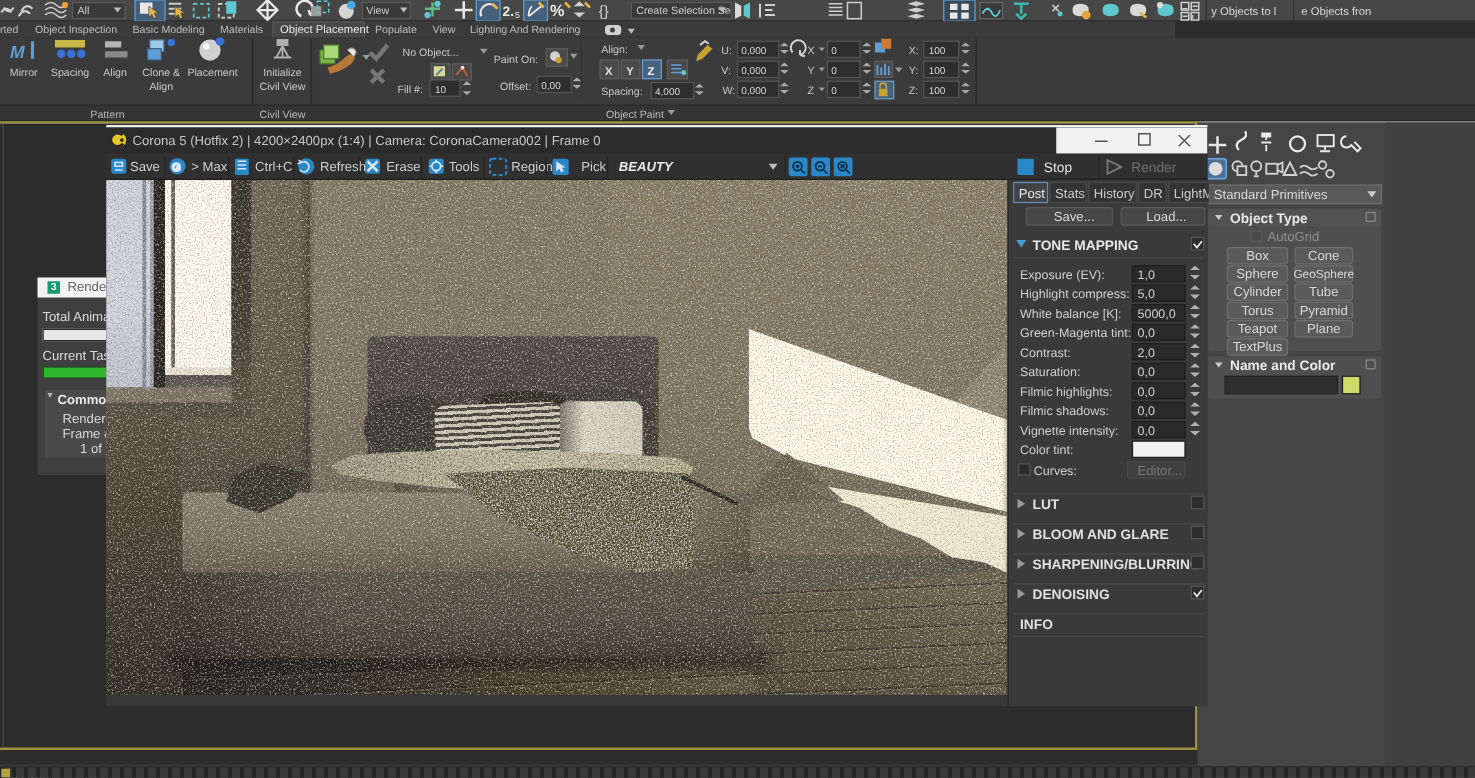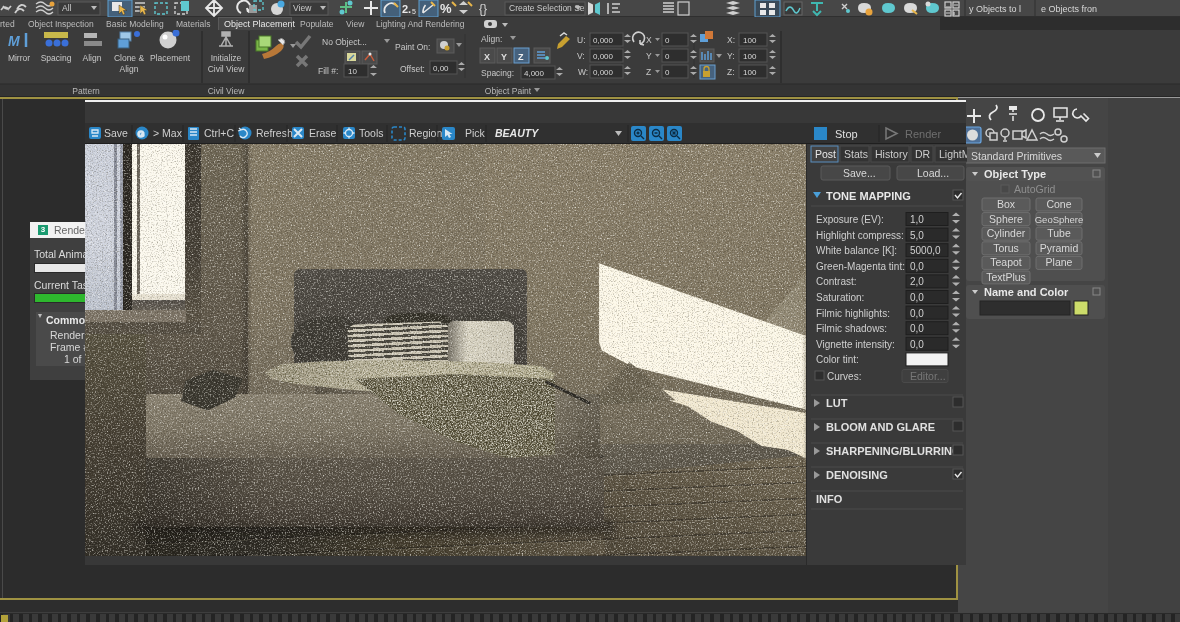--- a/index.html
+++ b/index.html
@@ -380,20 +380,32 @@
       <span class="abs" style="left:2px;top:-1px;color:#bbb;font-size:8px;">▾</span>
       <span class="abs" style="left:14px;top:17px;color:#d8d8d8;font-size:10.5px;">Rendering</span>
       <span class="abs" style="left:14px;top:29px;color:#d8d8d8;font-size:10.5px;">Frame #</span>
       <span class="abs" style="left:28px;top:41px;color:#d8d8d8;font-size:10.5px;">1 of</span>
     </div>
   </div>
 
   <div class="abs" id="vfb" style="left:85px;top:100px;width:881px;height:465px;background:#383838;">
     <div class="abs" style="left:0;top:0;width:881px;height:2px;background:#f0f0f0;"></div>
 
+    <div class="abs" style="left:0;top:2px;width:881px;height:21px;background:#2b2b2b;">
+      <svg width="881" height="21" style="position:absolute;left:0;top:0">
+        <circle cx="10" cy="10" r="6" fill="#e8c71e"></circle>
+        <path d="M10,10 m3,-4 a5.5,5.5 0 1,0 0.5,7" fill="none" stroke="#2b2b2b" stroke-width="2.5"></path>
+        <circle cx="12.5" cy="10" r="1.5" fill="#2b2b2b"></circle>
+        <text x="21" y="14" fill="#c6c6c6" font-size="10.5">Corona 5 (Hotfix 2) | 4200×2400px (1:4) | Camera: CoronaCamera002 | Frame 0</text>
+        <rect x="760" y="-2" width="121" height="23" fill="#f2f2f2"></rect>
+        <path d="M791,11 h10" stroke="#555" stroke-width="1.2"></path>
+        <rect x="826" y="5" width="9" height="9" fill="none" stroke="#555" stroke-width="1.2"></rect>
+        <path d="M858,6 l9,9 m0,-9 l-9,9" stroke="#555" stroke-width="1.2"></path>
+      </svg>
+    </div>
 
     <div class="abs" style="left:0;top:23px;width:881px;height:21px;background:#303030;border-bottom:1px solid #1f1f1f;">
       <svg width="881" height="21" style="position:absolute;left:0;top:0">
         <g fill="#2a87c8">
           <rect x="4" y="4" width="12" height="12" rx="2"></rect>
           <circle cx="57" cy="10" r="6.5"></circle>
           <rect x="103" y="4" width="11" height="13" rx="1"></rect>
           <circle cx="160" cy="10" r="6.5"></circle>
           <rect x="207" y="4" width="12" height="12" rx="2"></rect>
           <rect x="258" y="4" width="12" height="12" rx="2"></rect>

